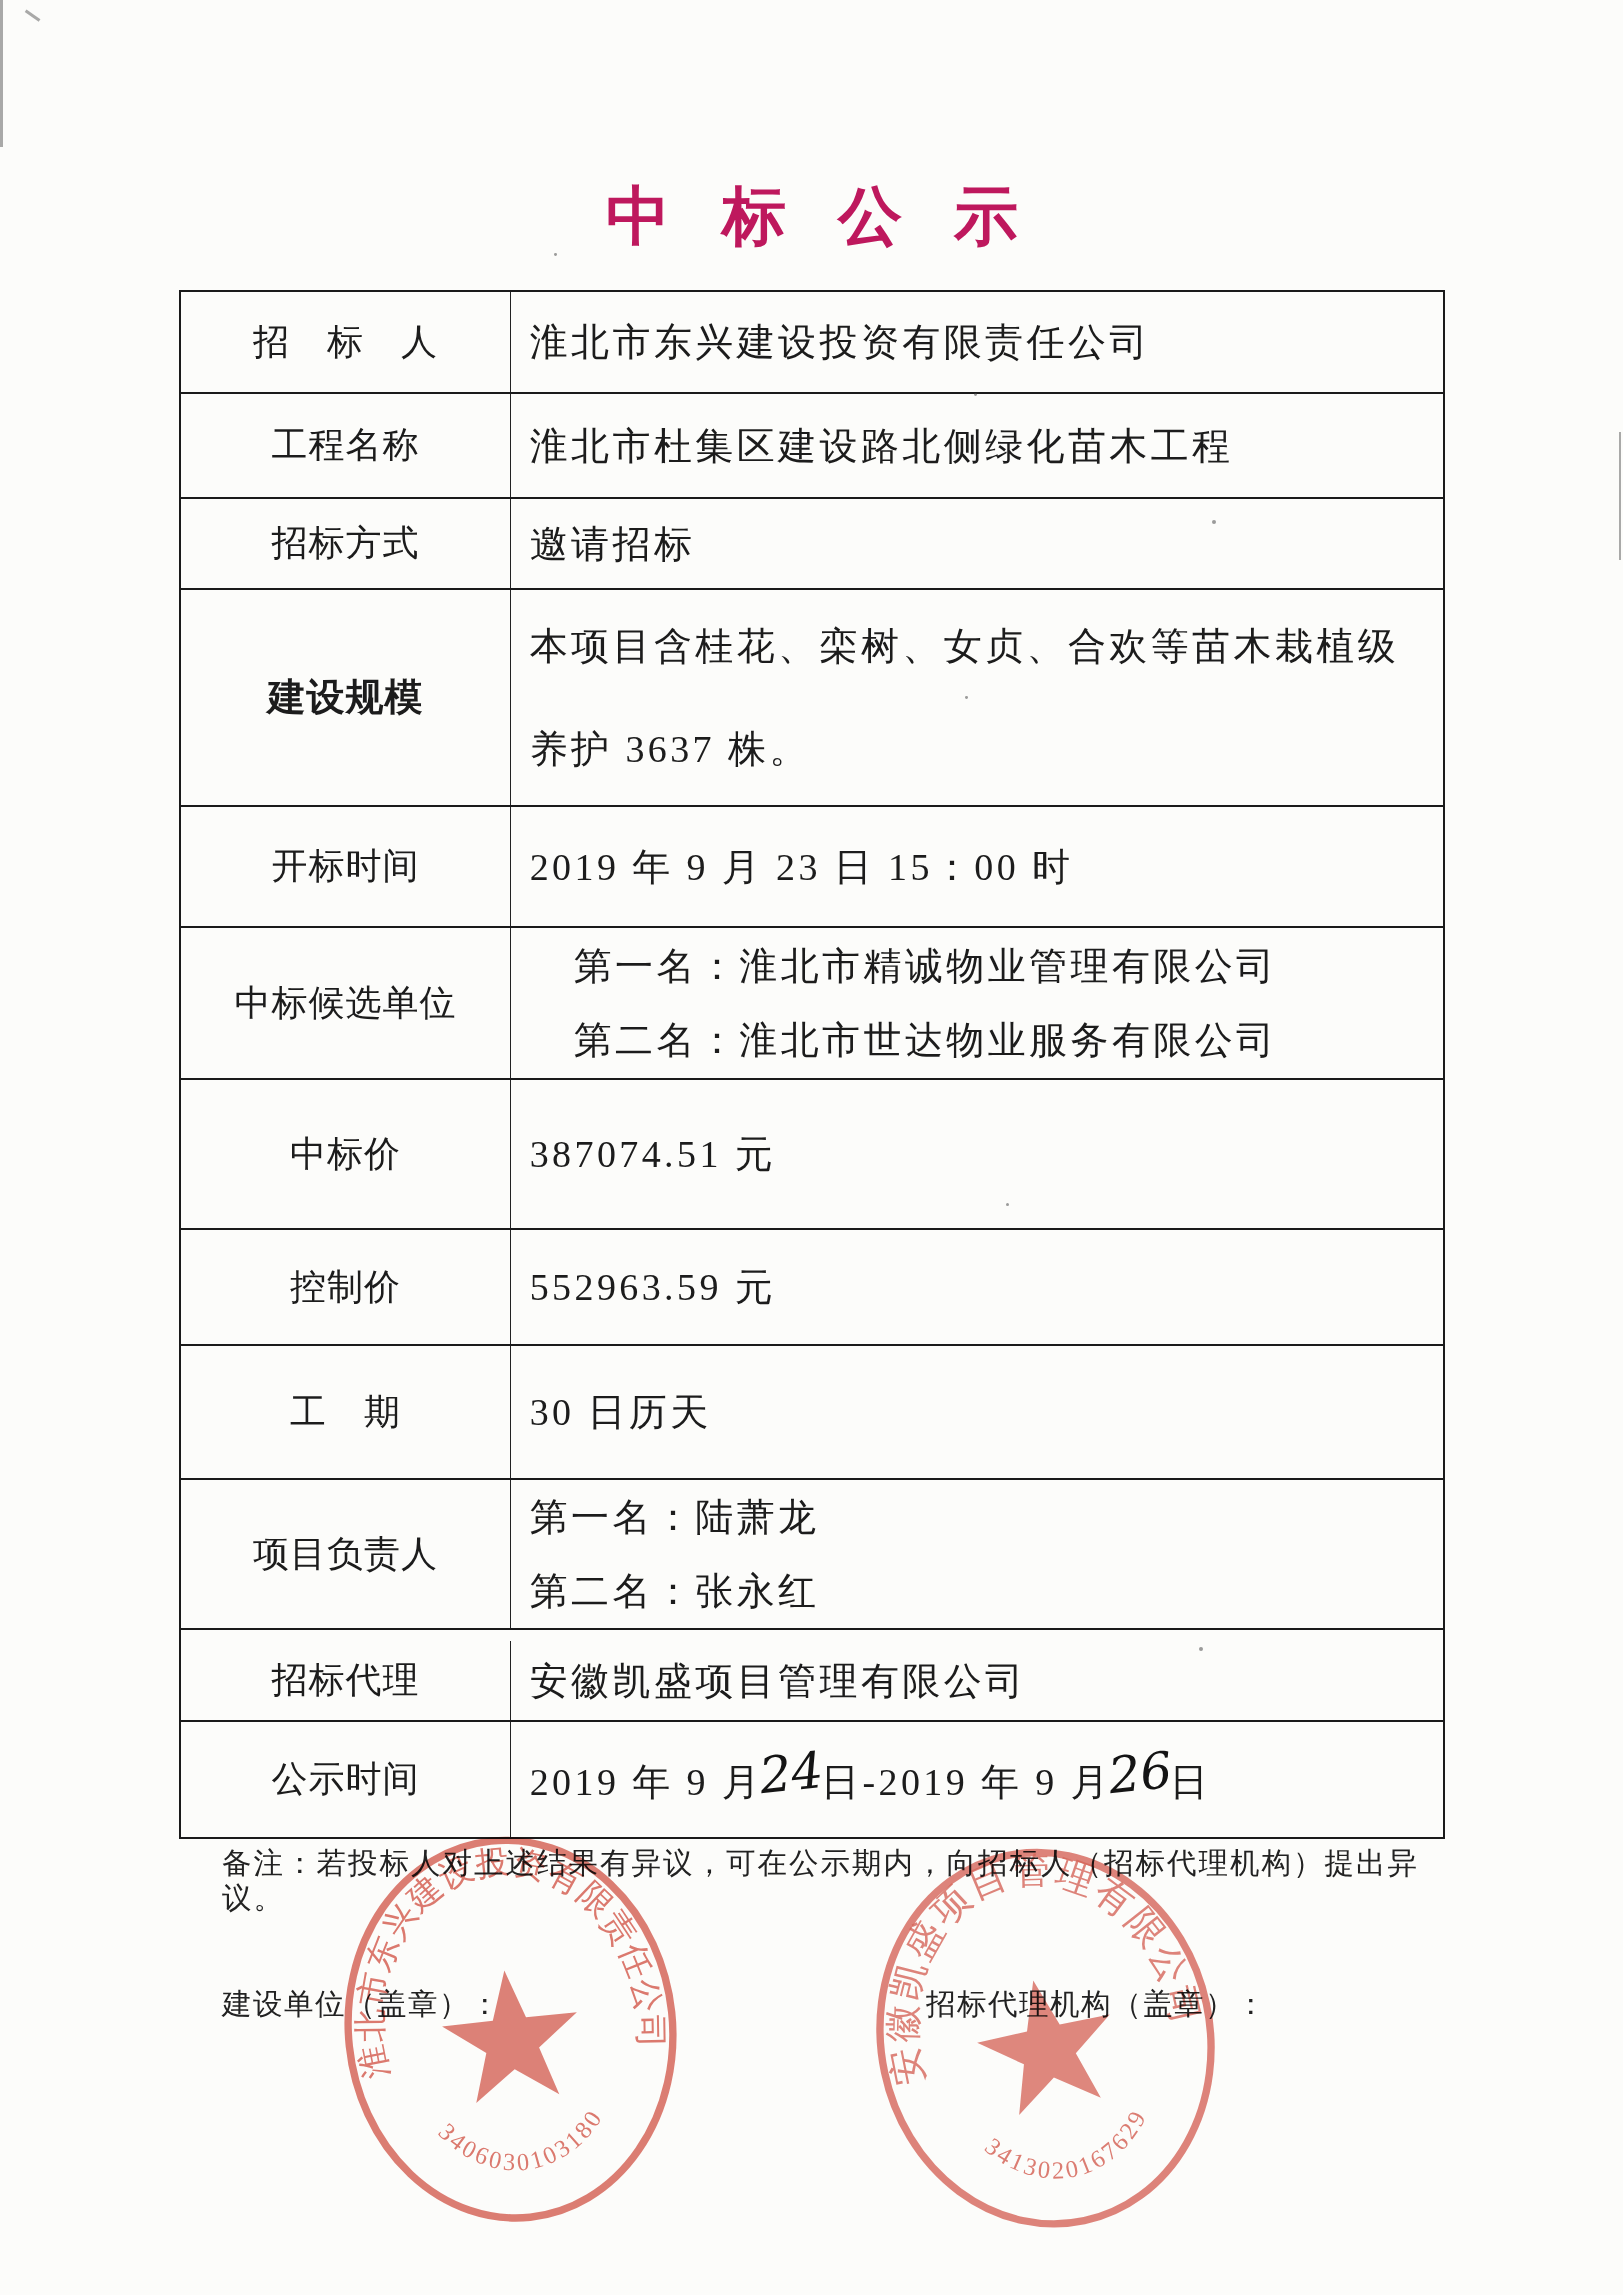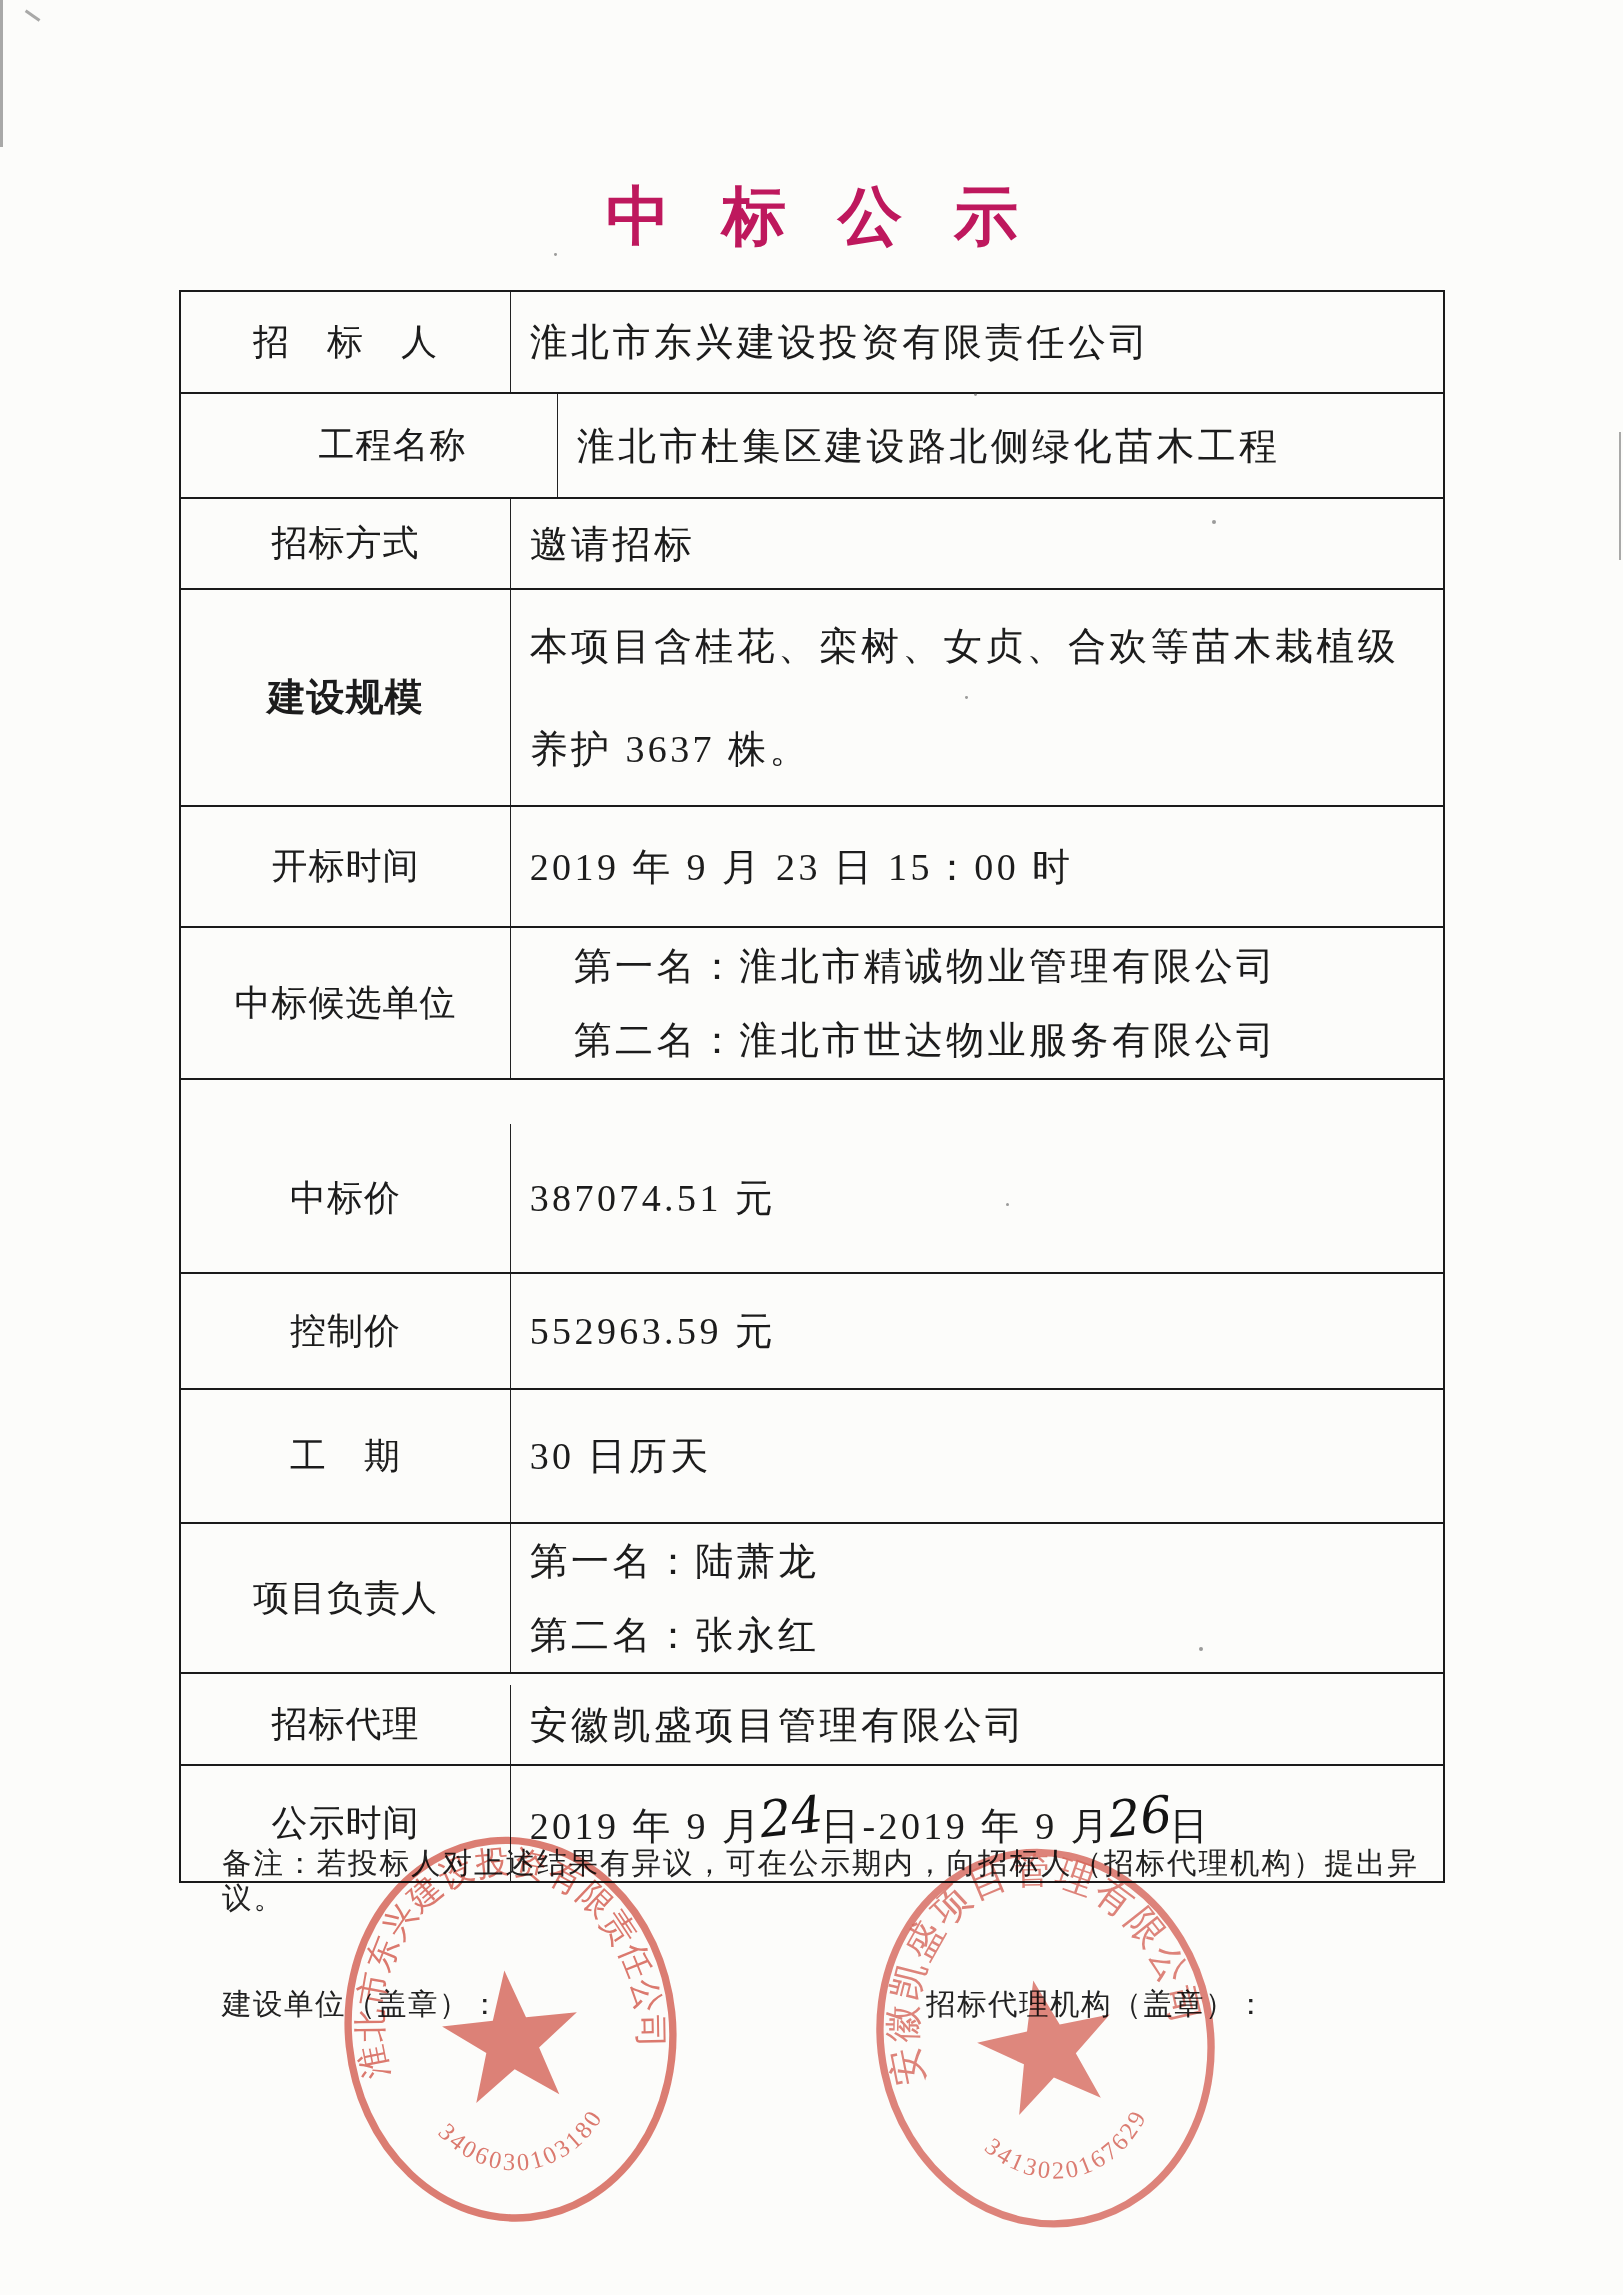--- a/index.html
+++ b/index.html
@@ -75,21 +75,21 @@
 
   <div class="doc-title">中标公示</div>
 
   <div class="bid-table" id="bidTable">
       <div class="t-row" style="height: 102px;">
         <div class="t-label">招　标　人</div>
         <div class="t-value">
           <div class="vline">淮北市东兴建设投资有限责任公司</div>
         </div>
       </div>
-      <div class="t-row" style="height: 105px; padding-left: 47px;">
+      <div class="t-row" style="height: 105px;">
         <div class="t-label">工程名称</div>
         <div class="t-value">
           <div class="vline">淮北市杜集区建设路北侧绿化苗木工程</div>
         </div>
       </div>
       <div class="t-row" style="height: 91px;">
         <div class="t-label">招标方式</div>
         <div class="t-value">
           <div class="vline">邀请招标</div>
         </div>
@@ -107,21 +107,21 @@
           <div class="vline">2019 年 9 月 23 日 15：00 时</div>
         </div>
       </div>
       <div class="t-row" style="height: 152px; gap: 44px;">
         <div class="t-label">中标候选单位</div>
         <div class="t-value">
           <div class="vline">第一名：淮北市精诚物业管理有限公司</div>
           <div class="vline">第二名：淮北市世达物业服务有限公司</div>
         </div>
       </div>
-      <div class="t-row" style="height: 150px; margin-top: 44px;">
+      <div class="t-row" style="height: 150px;">
         <div class="t-label">中标价</div>
         <div class="t-value">
           <div class="vline">387074.51 元</div>
         </div>
       </div>
       <div class="t-row" style="height: 116px;">
         <div class="t-label">控制价</div>
         <div class="t-value">
           <div class="vline">552963.59 元</div>
         </div>

